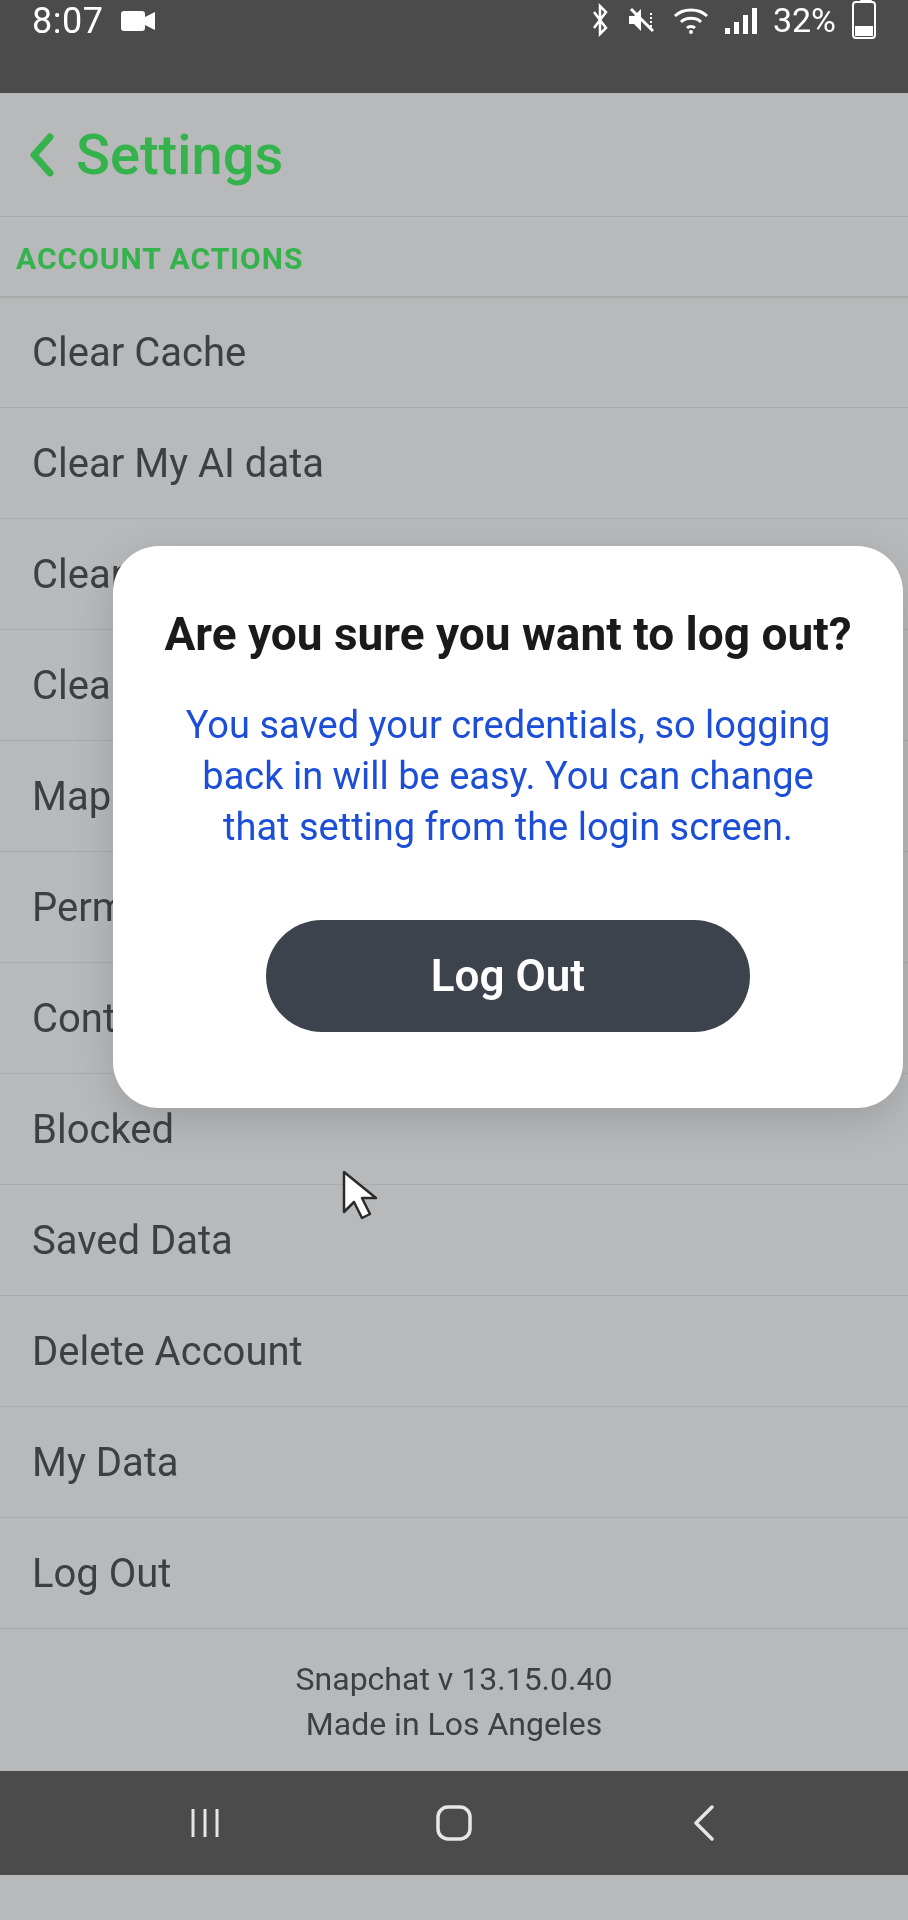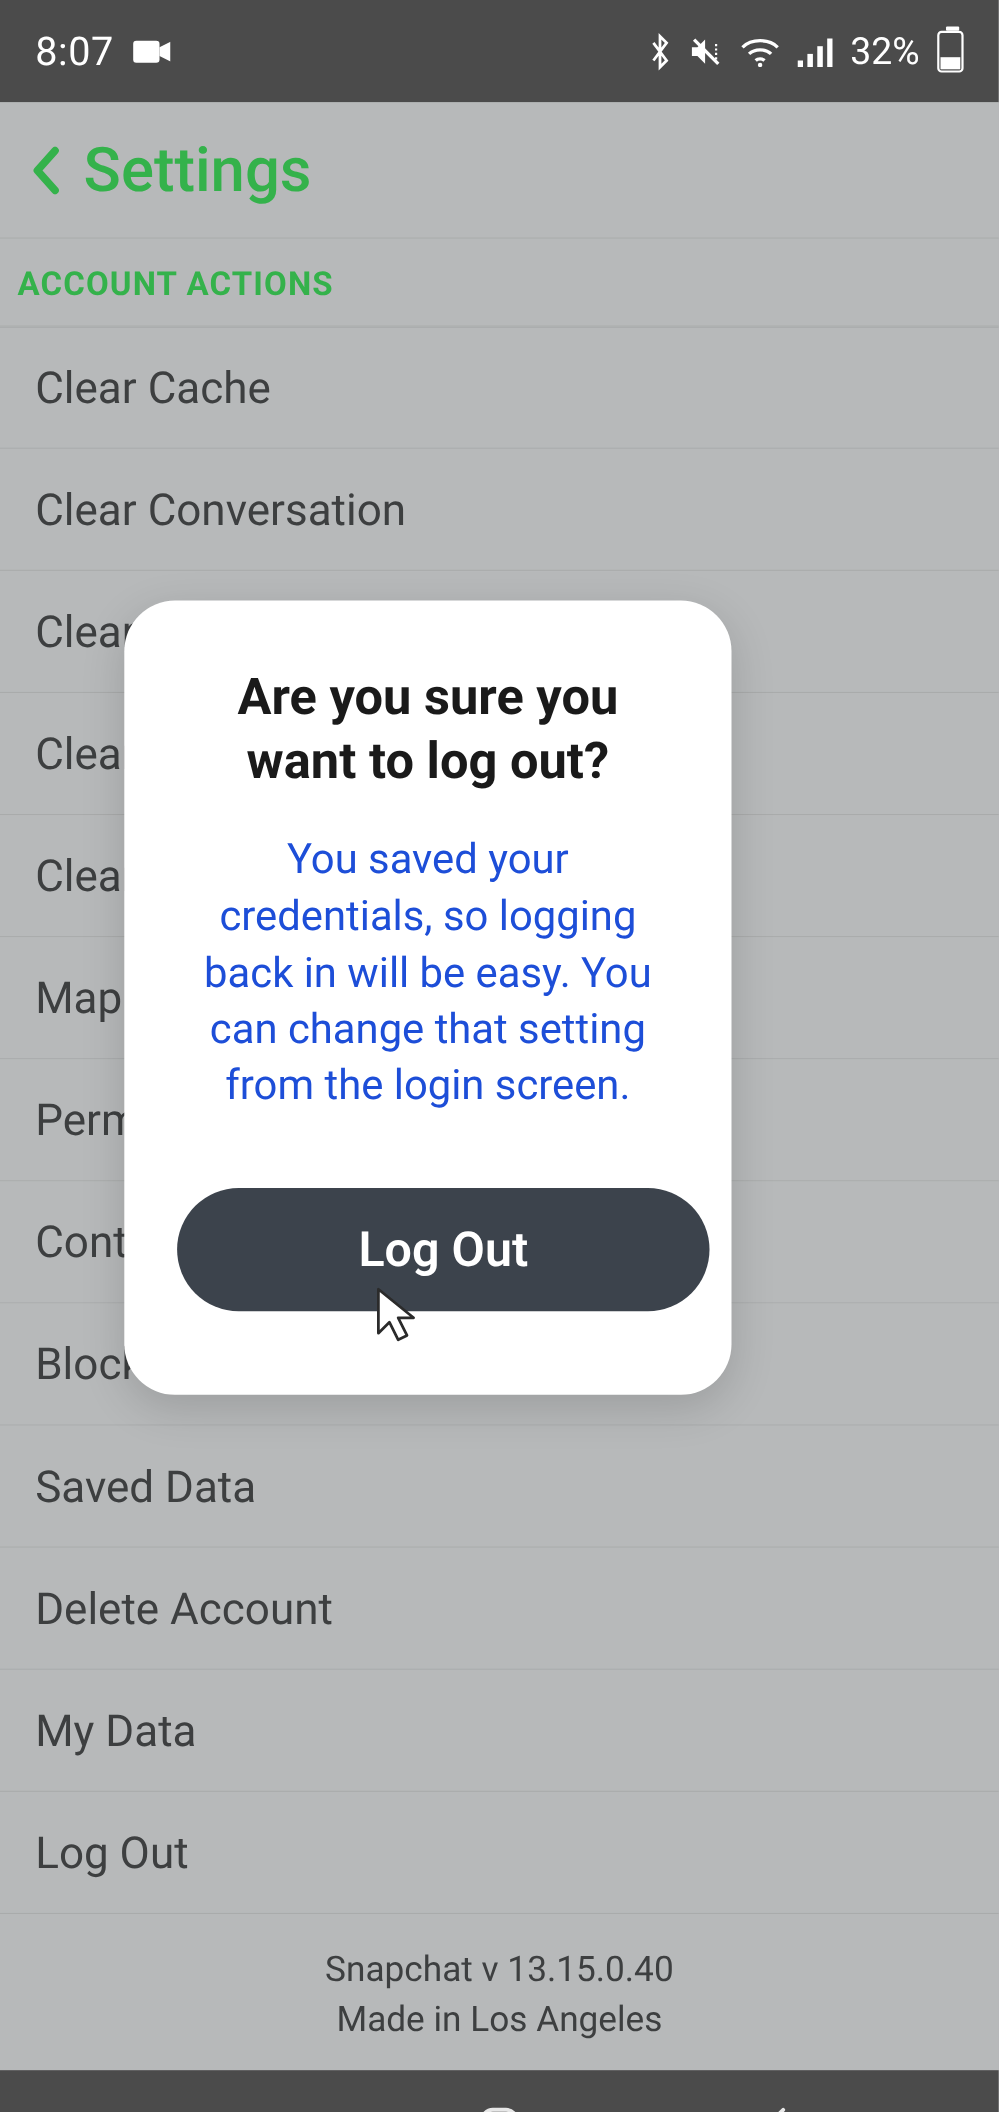--- a/index.html
+++ b/index.html
@@ -4,21 +4,21 @@
 <style>
   * { box-sizing: border-box; margin: 0; padding: 0; }
   html, body { width: 908px; height: 1920px; overflow: hidden; font-family: -apple-system, BlinkMacSystemFont, "Segoe UI", Roboto, Helvetica, Arial, sans-serif; background: #b7b9ba; }
 
   
   .statusbar {
     height: 93px;
     background: #4b4b4b;
     color: #ffffff;
     display: flex;
-    align-items: center;
+    align-items: flex-start;
     padding: 0 32px;
     font-size: 36px;
   }
   .statusbar .left { display: flex; align-items: center; gap: 18px; }
   .statusbar .right { margin-left: auto; display: flex; align-items: center; gap: 16px; }
   .clock { font-weight: 400; letter-spacing: 0.5px; }
   .status-icon { display: inline-flex; align-items: center; }
   .battery-pct { font-size: 34px; }
   .battery { width: 24px; height: 38px; border: 2.5px solid #fff; border-radius: 4px; position: relative; display: inline-block; }
   .battery::before { content: ""; position: absolute; top: -6px; left: 6px; width: 12px; height: 4px; background: #fff; border-radius: 1px; }
@@ -82,21 +82,21 @@
   
   .overlay {
     position: absolute;
     left: 0; top: 0; right: 0; bottom: 0;
     pointer-events: none;
   }
   .modal {
     position: absolute;
     left: 113px;
     top: 546px;
-    width: 552px;
+    width: 790px;
     background: #ffffff;
     border-radius: 46px;
     padding: 60px 48px 48px 48px;
     box-shadow: 0 12px 40px rgba(0,0,0,0.15);
     pointer-events: auto;
   }
   .modal-title {
     font-size: 46px;
     font-weight: 700;
     color: #1a1a1a;
@@ -199,23 +199,20 @@
   <span class="header-title">Settings</span>
 </div>
 
 <div class="section-header">ACCOUNT ACTIONS</div>
 
 <div class="list">
   <div class="list-item">
       <span>Clear Cache</span>
     </div>
   <div class="list-item">
-      <span>Clear Conversation</span>
-    </div>
-  <div class="list-item">
       <span>Clear My AI data</span>
     </div>
   <div class="list-item">
       <span>Clear Search History</span>
     </div>
   <div class="list-item">
       <span>Clear Top Locations</span>
     </div>
   <div class="list-item">
       <span>Map</span>

